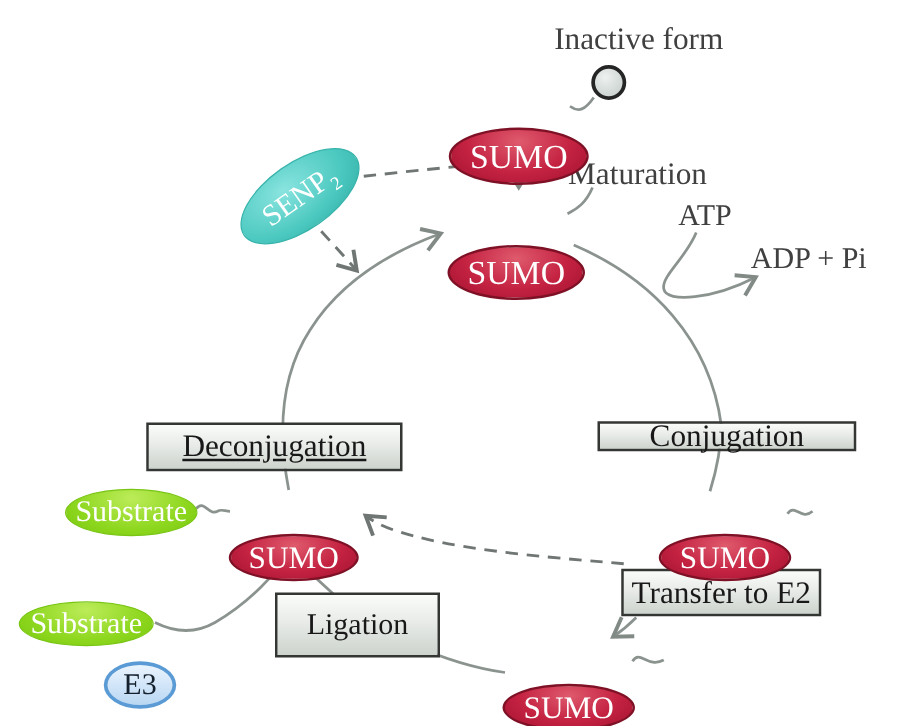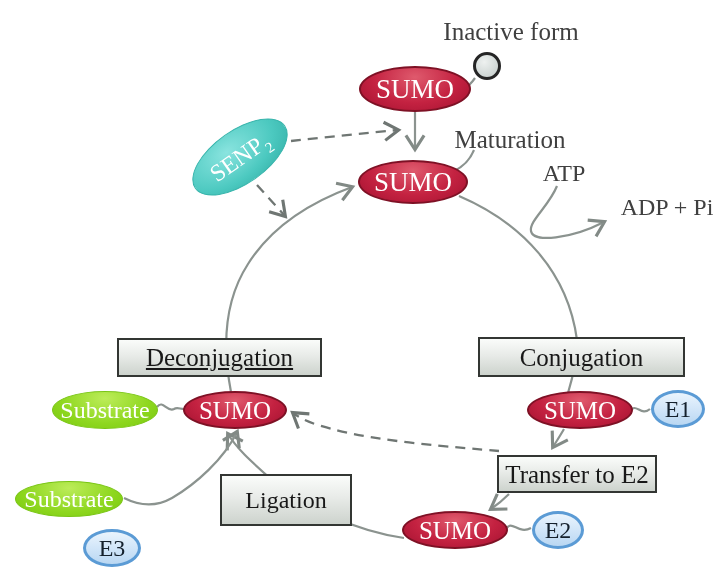--- a/index.html
+++ b/index.html
@@ -9,21 +9,21 @@
   }
   #lines { position:absolute; left:0; top:0; width:723px; height:581px; z-index:1; }
 
   .ellipse {
     position:absolute; border-radius:50%;
     display:flex; align-items:center; justify-content:center;
     z-index:3; box-sizing:border-box; line-height:1;
   }
   .sumo {
     background:radial-gradient(ellipse at 50% 22%, #df5a6d 0%, #c42241 55%, #a31130 100%);
-    border:2px solid #7e1125; color:#ffffff; font-size:25px;
+    border:2px solid #7e1125; color:#ffffff; font-size:25px;margin-top:36px;
   }
   .sumo.big { font-size:27px; }
   .substrate {
     background:radial-gradient(ellipse at 50% 18%, #bcec59 0%, #8ed71f 60%, #78c80e 100%);
     border:1.5px solid #79c514; color:#ffffff; font-size:24px;
   }
   .senp {
     background:radial-gradient(ellipse at 42% 28%, #8ae4df 0%, #4cc9c0 58%, #2fab a2 100%);
     background:radial-gradient(ellipse at 42% 28%, #8ae4df 0%, #4cc9c0 58%, #2faba2 100%);
     border:1.5px solid #35b3aa; color:#ffffff; font-size:24px;
@@ -84,26 +84,26 @@
     <g fill="none" stroke="#6f7673" stroke-width="2.3" stroke-dasharray="10 7">
       <path d="M 291 141 C 327 137, 367 133, 398 130" marker-end="url(#veed)"></path>
       <path d="M 257 185 C 267 196, 277 207, 285 216" marker-end="url(#veed)"></path>
       <path d="M 499 451 C 455 447, 380 442, 332 429 C 312 424, 301 419, 293 413" marker-end="url(#veed)"></path>
     </g>
   </svg>
 
   <div class="note" style="left:430px; top:18px; width:162px;">Inactive form</div>
   <div class="note" style="left:524px; top:160px; width:80px; font-size:24px;">ATP</div>
   <div class="note" style="left:440px; top:126px; width:140px;">Maturation</div>
-  <div class="note" style="left:612px; top:194px; width:110px; font-size:24px;">ADP + Pi</div>
+  <div class="note" style="left:592px; top:194px; width:110px; font-size:24px;">ADP + Pi</div>
 
   <div class="pbox" style="left:117px; top:338px; width:205px; height:39px;text-decoration:underline;">
     <span>Deconjugation</span>
   </div>
-  <div class="pbox" style="left:478px; top:337px; width:207px; height:40px;">
+  <div class="pbox" style="left:478px; top:337px; width:207px; height:24px;">
     <span>Conjugation</span>
   </div>
   <div class="pbox" style="left:497px; top:455px; width:160px; height:38px; font-size:25px;">
     <span>Transfer to E2</span>
   </div>
   <div class="pbox" style="left:220px; top:474px; width:132px; height:52px; font-size:24px;">
     <span>Ligation</span>
   </div>
 
   <div class="ellipse dot" style="left:473px; top:52px; width:28px; height:28px;"></div>
@@ -128,23 +128,17 @@
     <span><span>SENP</span><sub>2</sub></span>
   </div>
 
   <div class="ellipse substrate" style="left:52px; top:391px; width:106px; height:38px;">
     <span>Substrate</span>
   </div>
   <div class="ellipse substrate" style="left:15px; top:481px; width:108px; height:36px;">
     <span>Substrate</span>
   </div>
 
-  <div class="ellipse enzyme" style="left:651px; top:390px; width:54px; height:38px;">
-    <span>E1</span>
-  </div>
-  <div class="ellipse enzyme" style="left:532px; top:511px; width:52px; height:38px;">
-    <span>E2</span>
-  </div>
   <div class="ellipse enzyme" style="left:83px; top:529px; width:58px; height:38px;">
     <span>E3</span>
   </div>
 
 </div>
 
 </body></html>

